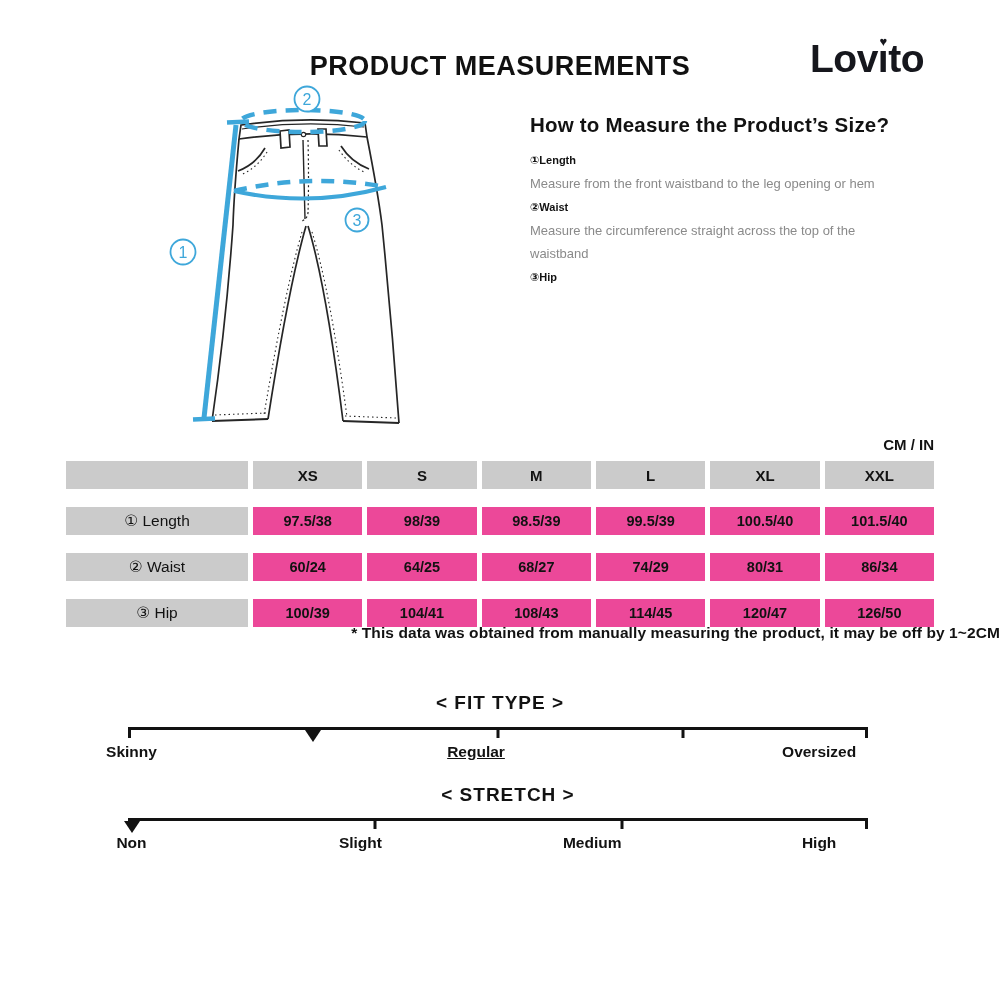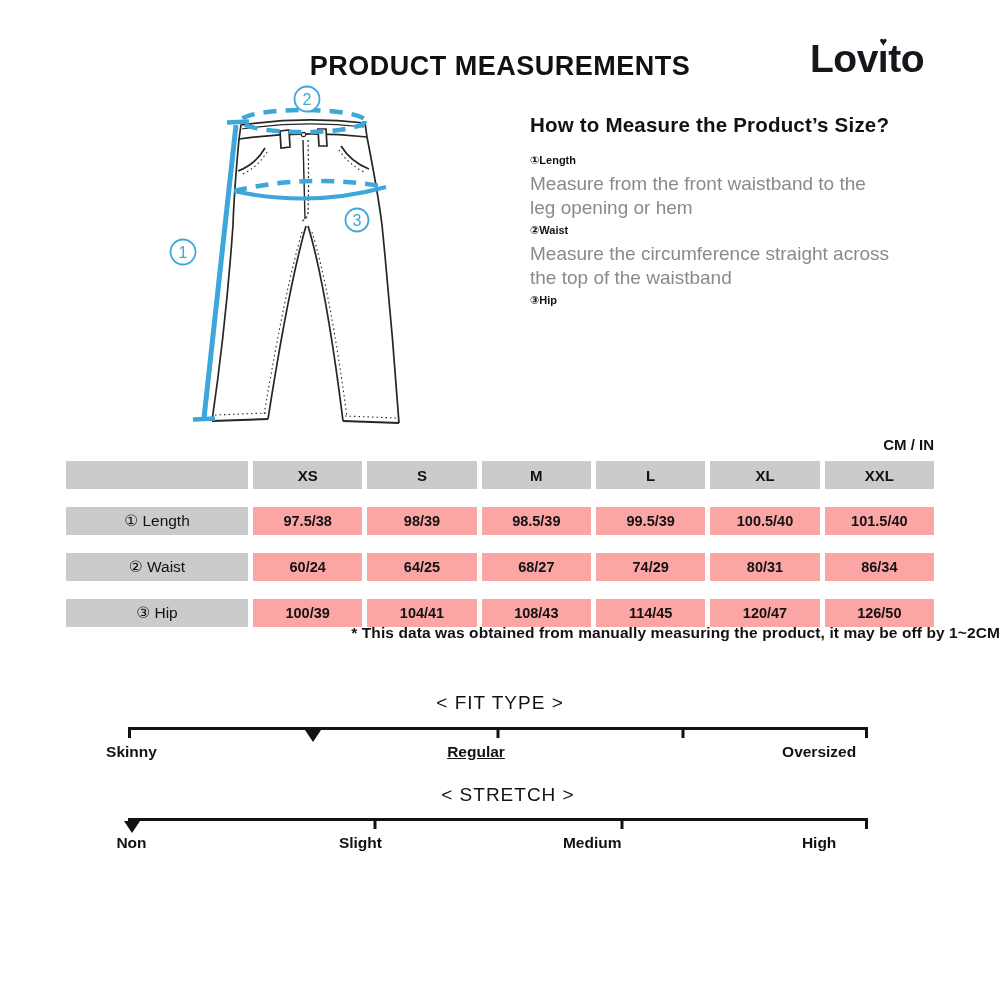--- a/index.html
+++ b/index.html
@@ -24,49 +24,49 @@
     font-size:13px; line-height:1;
   }
 
   
   .diagram { position:absolute; left:150px; top:85px; }
 
   
   .howto { position:absolute; left:530px; top:113px; width:415px; }
   .howto-title { font-size:20.5px; font-weight:bold; margin:0 0 12px 0; letter-spacing:0.2px; }
   .item-label { font-size:11px; font-weight:bold; line-height:23px; }
-  .item-desc  { font-size:19px; color:#8a8a8a; line-height:23.5px; width:365px; }
+  .item-desc  { font-size:13px; color:#8a8a8a; line-height:23.5px; width:365px; }
 
   
   .unit-label {
     position:absolute; top:436px; right:66px; font-size:15px; font-weight:bold;
   }
   .size-table {
     position:absolute; left:66px; top:461px; width:868px;
     display:grid; grid-template-columns:182px repeat(6, 1fr); gap:18px 5px;
   }
   .cell {
     height:28px; display:flex; align-items:center; justify-content:center;
     font-size:15px; white-space:nowrap;
   }
   .cell.head     { background:#cbcbcb; font-weight:bold; }
   .cell.corner   { background:#cbcbcb; }
   .cell.rowlabel { background:#cbcbcb; font-size:15.5px; }
-  .cell.val      { background:#fca5a5; font-weight:bold; font-size:14.5px; }
+  .cell.val      { background:#ec4899; font-weight:bold; font-size:14.5px; }
 
   
   .note {
     position:absolute; top:624px; left:0; width:100%; text-align:right;
     font-size:15.5px; font-weight:bold; letter-spacing:0.1px;
   }
 
   
   .scale-title {
     position:absolute; left:0; width:100%; text-align:center;
-    font-size:19px; font-weight:normal; letter-spacing:1px;
+    font-size:19px; font-weight:bold; letter-spacing:1px;
   }
   .track { position:absolute; left:128px; width:740px; height:3px; background:#121212; }
   .tick  { position:absolute; top:0; width:3px; height:11px; background:#121212; }
   .tick.c { transform:translateX(-50%); }
   .tick.left  { left:0; }
   .tick.right { right:0; }
   .marker {
     position:absolute; top:3px; width:0; height:0; transform:translateX(-50%);
     border-left:8.5px solid transparent; border-right:8.5px solid transparent;
     border-top:12.5px solid #121212;

